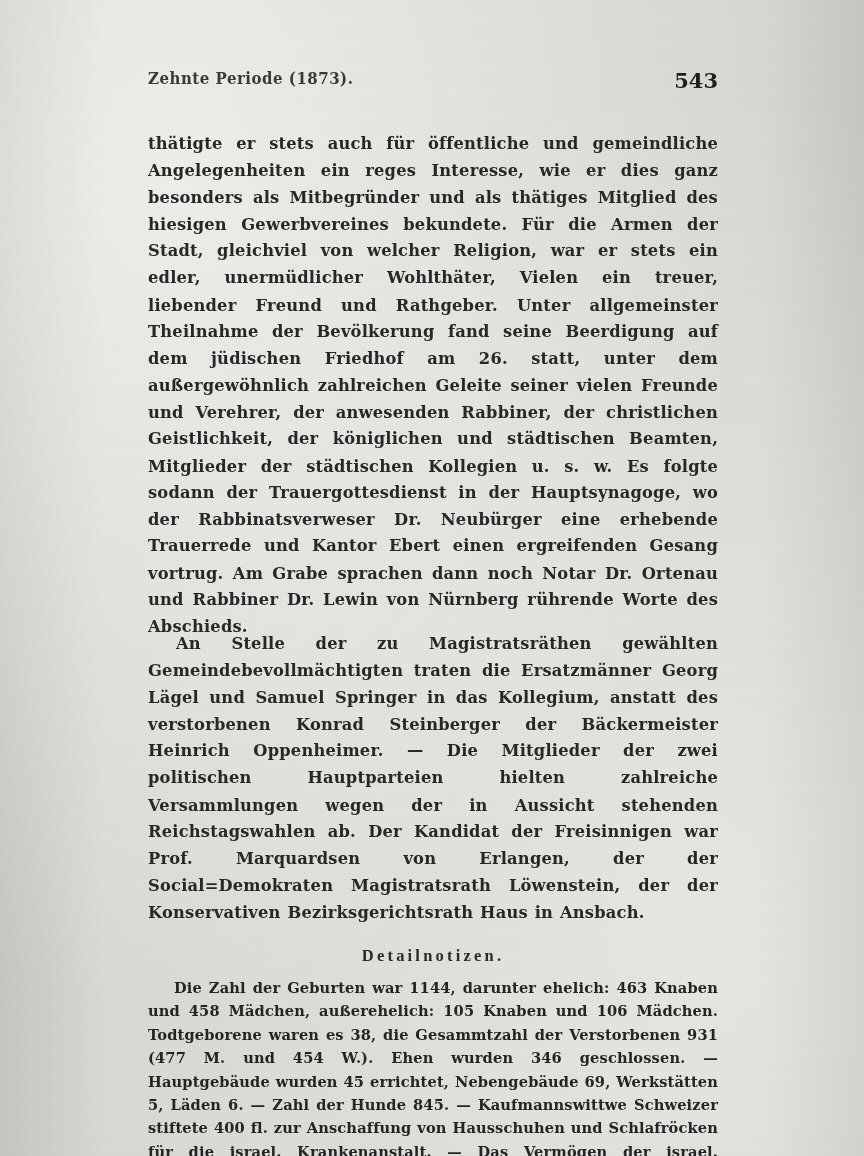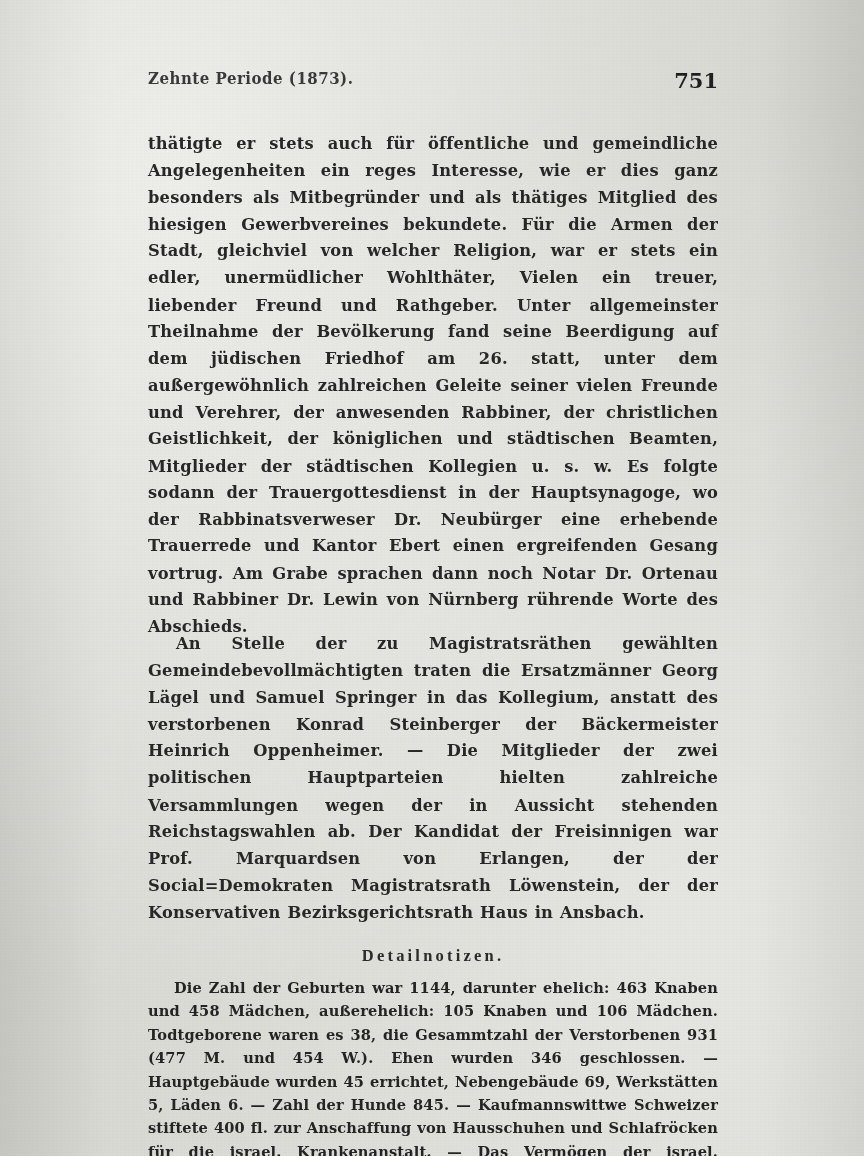--- a/index.html
+++ b/index.html
@@ -109,21 +109,21 @@
 </head>
 <body>
 
 <div class="page">
   <div class="grain"></div>
 
   <div class="content">
 
     <div class="header-row">
       <div class="running-title">Zehnte Periode (1873).</div>
-      <div class="page-number">751</div>
+      <div class="page-number">543</div>
     </div>
 
     <p class="body fraktur">thätigte er stets auch für öffentliche und gemeindliche Angelegenheiten ein reges Interesse, wie er dies ganz besonders als Mitbegründer und als thätiges Mitglied des hiesigen Gewerbvereines bekundete. Für die Armen der Stadt, gleichviel von welcher Religion, war er stets ein edler, unermüdlicher Wohlthäter, Vielen ein treuer, liebender Freund und Rathgeber. Unter allgemeinster Theilnahme der Bevölkerung fand seine Beerdigung auf dem jüdischen Friedhof am 26. statt, unter dem außergewöhnlich zahlreichen Geleite seiner vielen Freunde und Verehrer, der anwesenden Rabbiner, der christlichen Geistlichkeit, der königlichen und städtischen Beamten, Mitglieder der städtischen Kollegien u. s. w. Es folgte sodann der Trauergottesdienst in der Hauptsynagoge, wo der Rabbinatsverweser Dr. Neubürger eine erhebende Trauerrede und Kantor Ebert einen ergreifenden Gesang vortrug. Am Grabe sprachen dann noch Notar Dr. Ortenau und Rabbiner Dr. Lewin von Nürnberg rührende Worte des Abschieds.</p>
     <p class="body fraktur indent">An Stelle der zu Magistratsräthen gewählten Gemeindebevollmächtigten traten die Ersatzmänner Georg Lägel und Samuel Springer in das Kollegium, anstatt des verstorbenen Konrad Steinberger der Bäckermeister Heinrich Oppenheimer. — Die Mitglieder der zwei politischen Hauptparteien hielten zahlreiche Versammlungen wegen der in Aussicht stehenden Reichstagswahlen ab. Der Kandidat der Freisinnigen war Prof. Marquardsen von Erlangen, der der Social=Demokraten Magistratsrath Löwenstein, der der Konservativen Bezirksgerichtsrath Haus in Ansbach.</p>
 
     <div class="section-heading fraktur">Detailnotizen.</div>
 
     <p class="notes fraktur">Die Zahl der Geburten war 1144, darunter ehelich: 463 Knaben und 458 Mädchen, außerehelich: 105 Knaben und 106 Mädchen. Todtgeborene waren es 38, die Gesammtzahl der Verstorbenen 931 (477 M. und 454 W.). Ehen wurden 346 geschlossen. — Hauptgebäude wurden 45 errichtet, Nebengebäude 69, Werkstätten 5, Läden 6. — Zahl der Hunde 845. — Kaufmannswittwe Schweizer stiftete 400 fl. zur Anschaffung von Hausschuhen und Schlafröcken für die israel. Krankenanstalt. — Das Vermögen der israel. Hospitalstiftung wurde von Oberrabbiner Dr. Löwi um 300 fl. erhöht, der israel. Armenfond durch Kaufmann Mühlhäuser um 500 fl., die Henle'sche Stiftung von demselben um 500 fl. u. s. w. — Die Frequenz der Ludwigsbahn im Jahre 1873 betrug 1,103,403 Personen mit einer Einnahme von 123,107 M., die zur Haltestelle Muggenhof 66,685 mit 6668 M. — In der städtischen</p>
 
   </div>

